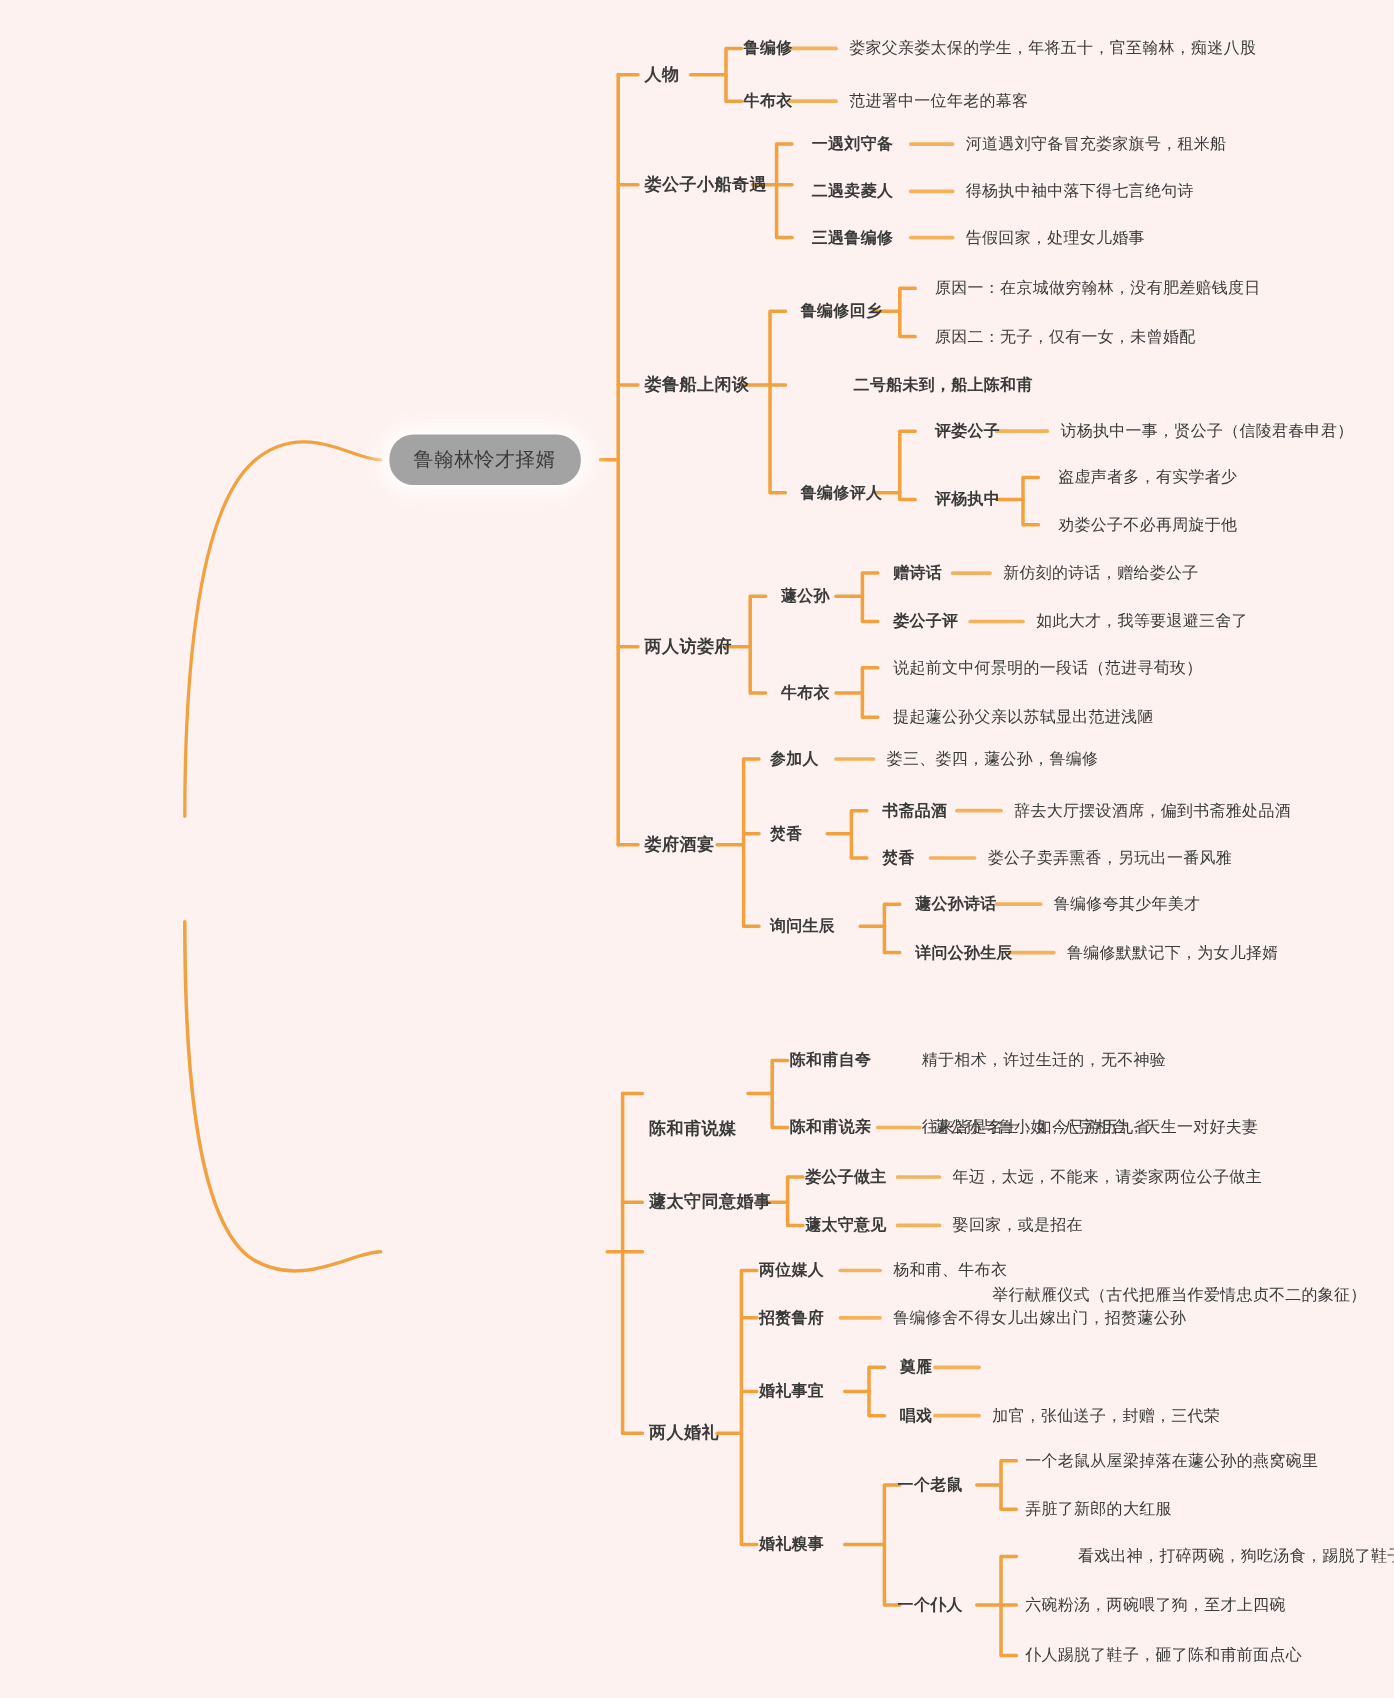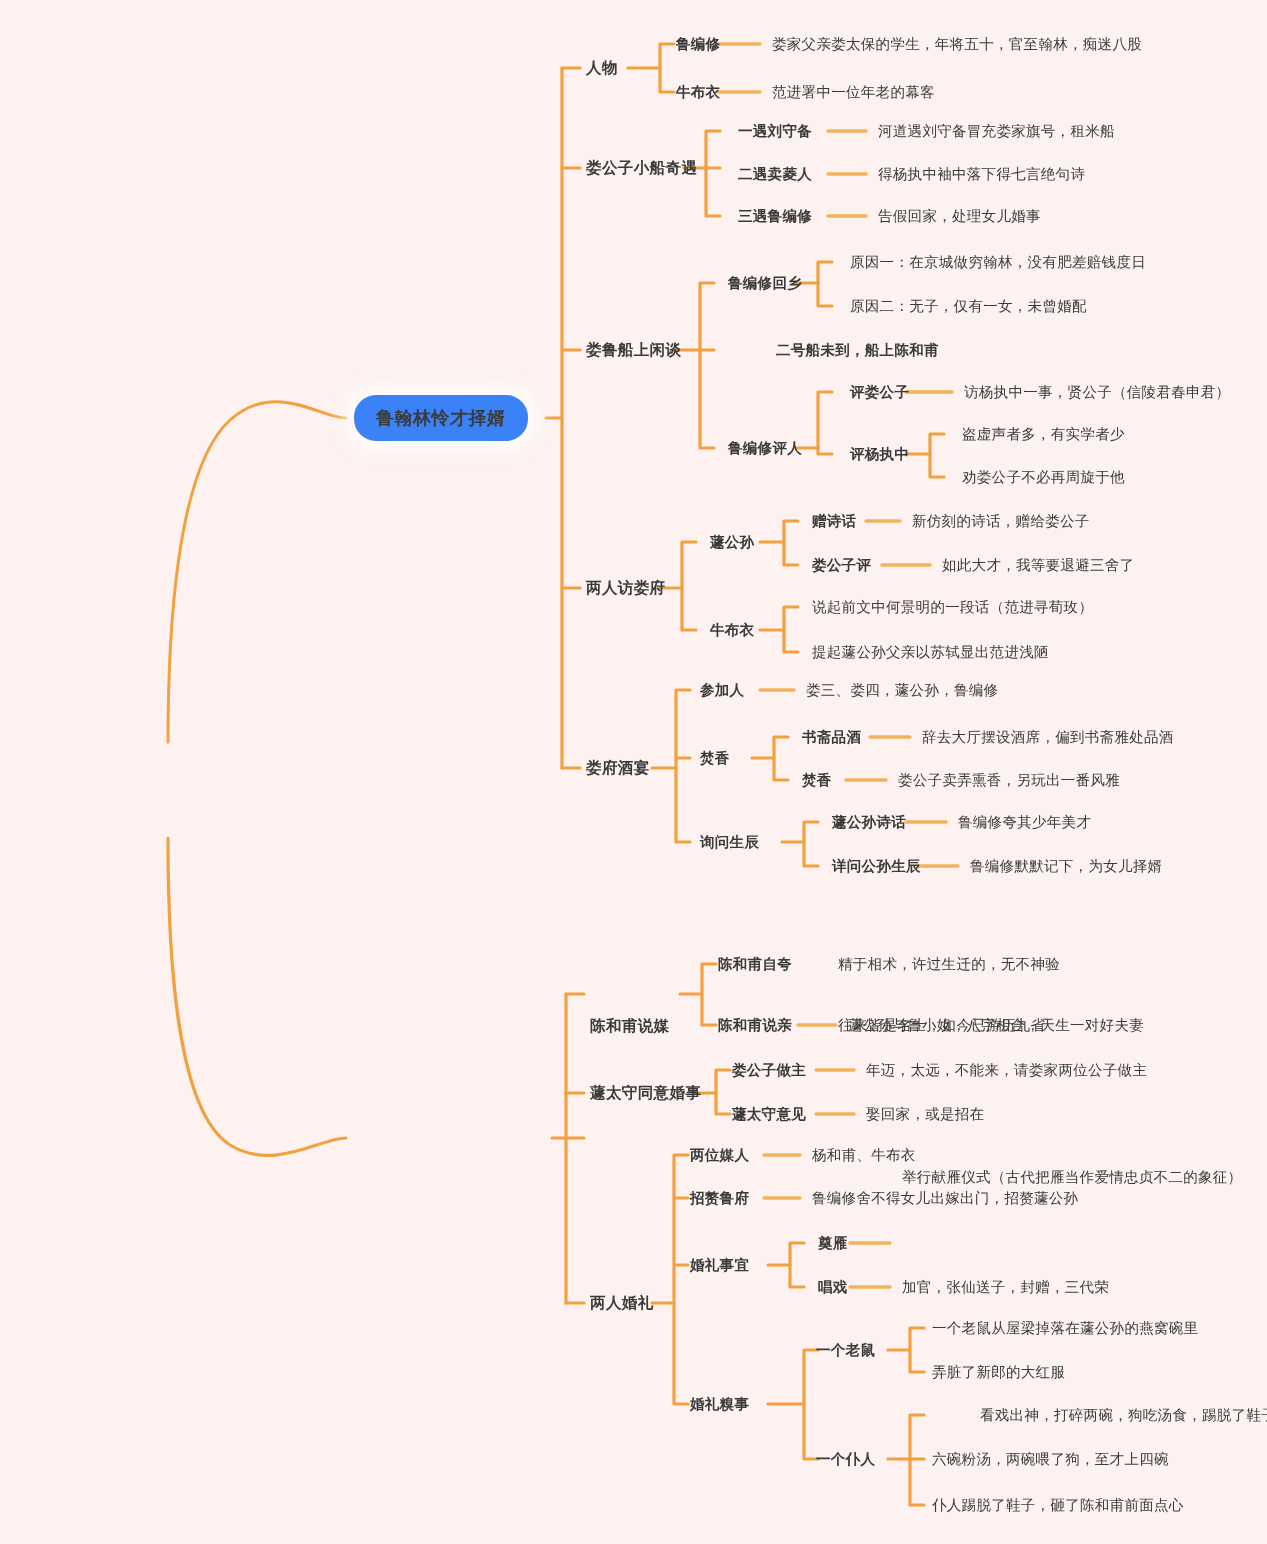--- a/index.html
+++ b/index.html
@@ -18,24 +18,24 @@
     background:#F7772F;color:#fff;
     border-radius:40px;
     padding:16px 26px;
     font-size:24px;line-height:1.38;
     text-align:center;font-weight:500;
     letter-spacing:1px;
     box-shadow:0 2px 6px rgba(247,119,47,.22);
   }
   
   .pill{
-    background:#3b82f6;color:#3b3b3b;
+    background:#a3a3a3;color:#3b3b3b;
     border-radius:22px;
     padding:11px 22px;
-    font-size:18px;font-weight:700;
+    font-size:18px;font-weight:400;
     letter-spacing:.5px;
     box-shadow:0 0 18px 10px rgba(255,253,252,.92);
   }
   
   .l2{font-size:15.5px;color:#3a3a3a;font-weight:600;letter-spacing:.4px;}
   
   .l3{font-size:14.5px;color:#3a3a3a;font-weight:600;letter-spacing:.3px;}
   
   .leaf{font-size:14.5px;color:#3a3a3a;font-weight:500;letter-spacing:.3px;}
   .mid{transform:translateY(-50%);}

